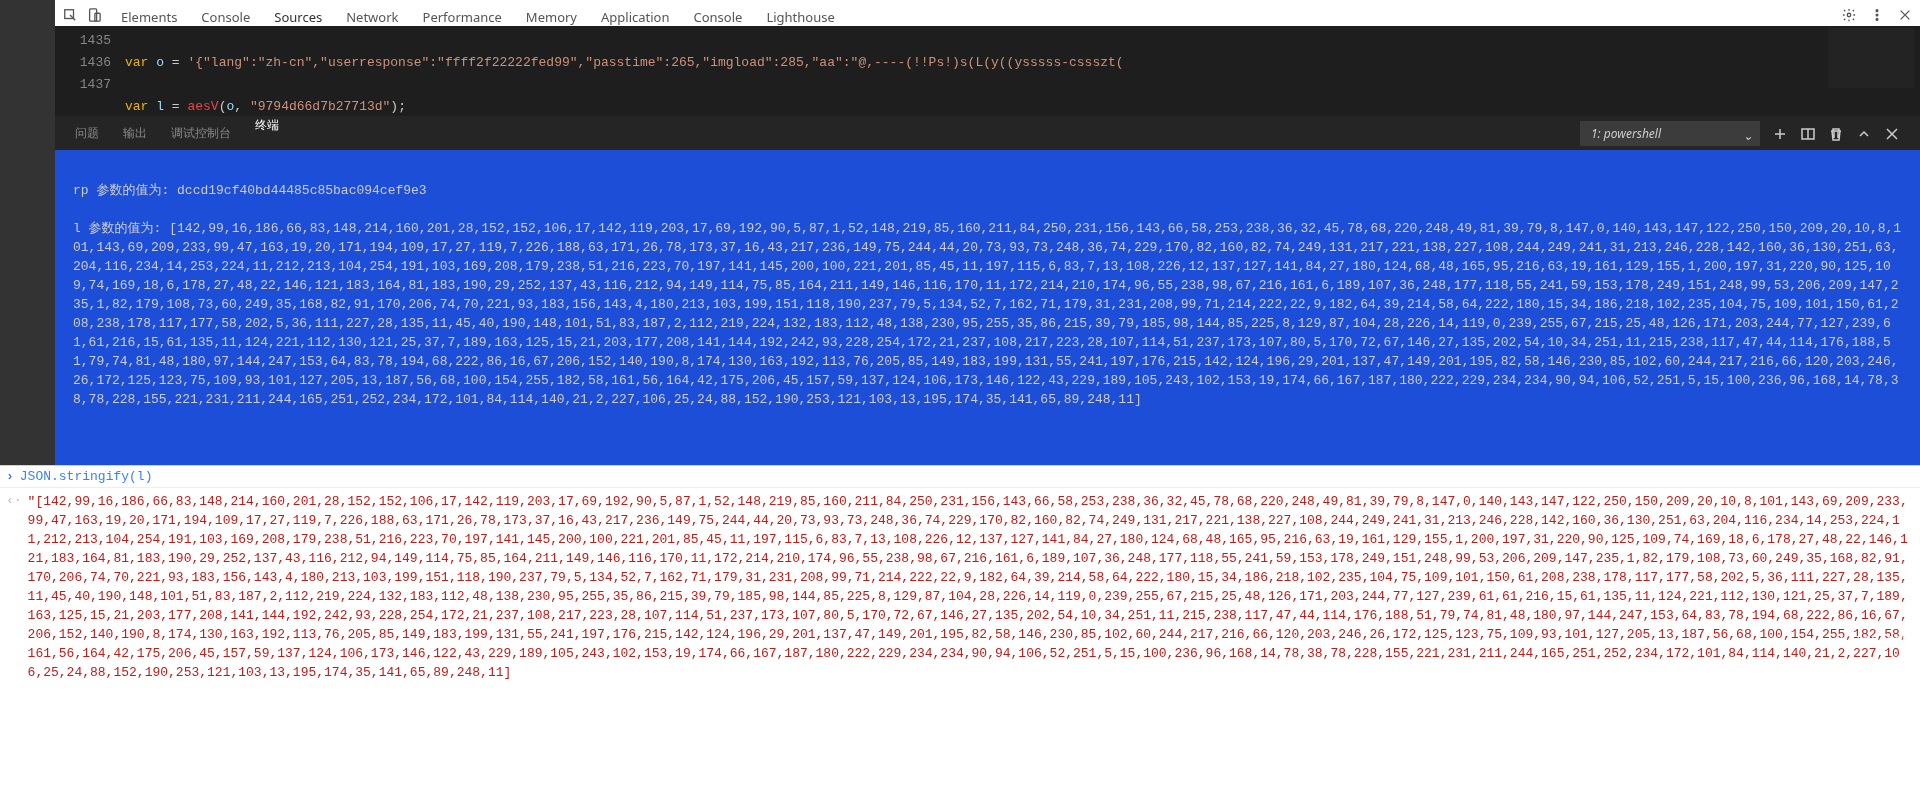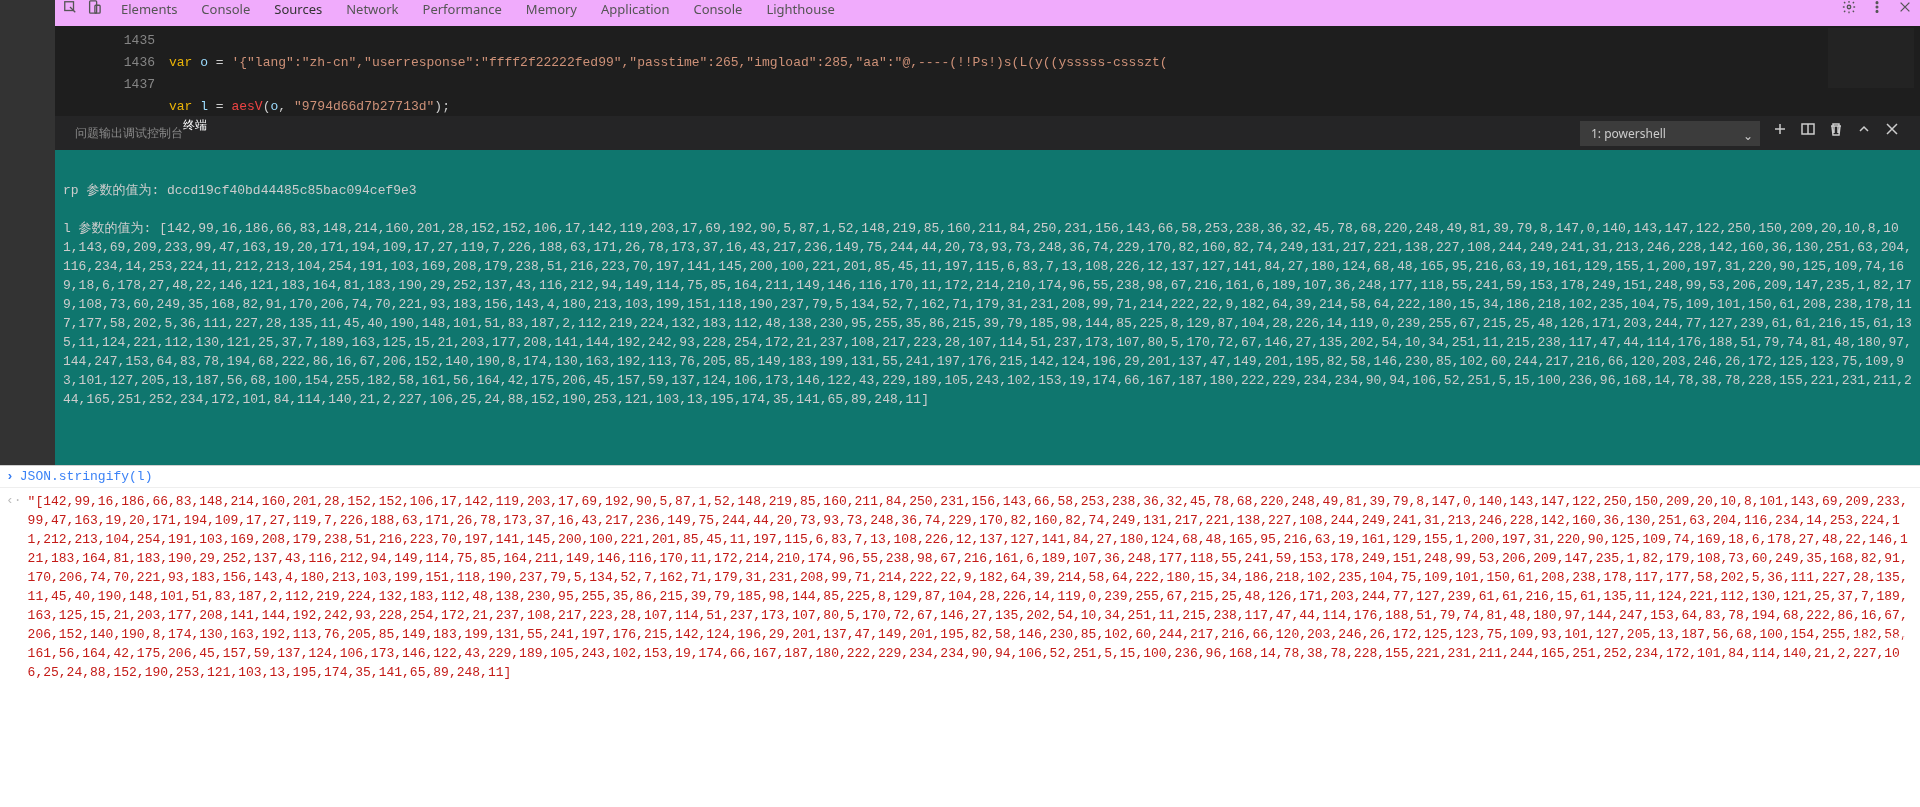--- a/index.html
+++ b/index.html
@@ -1,46 +1,46 @@
 <!DOCTYPE html>
 <html><head>
 <meta charset="utf-8">
 <style>
 * { margin: 0; padding: 0; box-sizing: border-box; }
 body { font-family: Consolas, "Courier New", monospace; font-size: 13px; background: #1e1e1e; color: #ccc; width: 1920px; height: 807px; overflow: hidden; }
 .left-bar { position: absolute; left: 0; top: 0; width: 55px; height: 100%; background: #333; display: flex; flex-direction: column; justify-content: flex-end; align-items: center; padding-bottom: 8px; gap: 16px; }
 .left-bar svg { width: 24px; height: 24px; fill: none; stroke: #888; stroke-width: 1.5; }
 .badge { position: absolute; bottom: -2px; right: -2px; background: #0078d4; color: #fff; border-radius: 8px; font-size: 9px; width: 14px; height: 14px; display: flex; align-items: center; justify-content: center; }
 .icon-wrap { position: relative; }
-.devtools-tabs { position: absolute; left: 55px; top: 0; right: 0; height: 26px; background: #f0abfc; display: flex; align-items: flex-start; font-family: system-ui, sans-serif; font-size: 13px; color: #555; padding: 0 8px; }
+.devtools-tabs { position: absolute; left: 55px; top: 0; right: 0; height: 26px; background: #ffffff; display: flex; align-items: flex-end; font-family: system-ui, sans-serif; font-size: 13px; color: #555; padding: 0 8px; }
 .dt-left-icons { display: flex; gap: 10px; margin-right: 20px; }
 .dt-left-icons svg { width: 14px; height: 14px; fill: none; stroke: #555; stroke-width: 1.5; }
 .dt-tabs { display: flex; gap: 24px; }
 .dt-tab { cursor: pointer; }
 .dt-tab.active { color: #333; }
 .dt-right { margin-left: auto; display: flex; gap: 14px; align-items: center; }
 .dt-right svg { width: 14px; height: 14px; fill: none; stroke: #555; stroke-width: 1.5; }
-.code-pane { position: absolute; left: 55px; top: 26px; right: 4px; height: 90px; background: #1e1e1e; display: flex; padding-left: 44px; }
+.code-pane { position: absolute; left: 55px; top: 26px; right: 4px; height: 90px; background: #1e1e1e; display: flex; }
 .code-area { flex: 1; display: flex; }
 .gutter { width: 70px; text-align: right; color: #858585; padding-right: 14px; line-height: 22px; padding-top: 4px; }
 .code-lines { flex: 1; line-height: 22px; padding-top: 4px; white-space: pre; overflow: hidden; }
 .kw { color: #eab308; }
 .str { color: #ce9178; }
 .fn { color: #ef4444; }
 .var { color: #9cdcfe; }
 .minimap { width: 90px; background: #1e1e1e; padding: 2px; }
 .minimap-inner { background: #2a2a2a; height: 60px; opacity: 0.4; }
-.panel-tabs { position: absolute; left: 55px; top: 116px; right: 0; height: 34px; background: #252526; display: flex; align-items: center; padding: 0 20px; font-family: system-ui, sans-serif; font-size: 12px; color: #888; }
+.panel-tabs { position: absolute; left: 55px; top: 116px; right: 0; height: 34px; background: #252526; display: flex; align-items: center; padding: 0 20px; gap: 24px; font-family: system-ui, sans-serif; font-size: 12px; color: #888; }
 .panel-tab { cursor: pointer; }
 .panel-tab.active { color: #fff; border-bottom: 1px solid #fff; padding-bottom: 16px; }
-.panel-right { margin-left: auto; display: flex; align-items: flex-start; gap: 12px; }
+.panel-right { margin-left: auto; display: flex; align-items: flex-end; gap: 12px; font-style: italic; }
 .dropdown { background: #3c3c3c; color: #ccc; border: 1px solid #3c3c3c; padding: 3px 24px 3px 10px; font-size: 12px; position: relative; min-width: 180px; }
 .dd-chev { position: absolute; right: 6px; top: 5px; }
 .panel-right svg { width: 16px; height: 16px; fill: none; stroke: #ccc; stroke-width: 1.5; }
-.terminal { position: absolute; left: 55px; top: 150px; right: 0; height: 315px; background: #0f766e; color: #ccc; padding: 12px 8px; line-height: 19px; font-size: 13px; overflow: hidden; word-break: break-all; white-space: pre-wrap; }
+.terminal { position: absolute; left: 55px; top: 150px; right: 0; height: 315px; background: #1d4ed8; color: #ccc; padding: 12px 18px; line-height: 19px; font-size: 13px; overflow: hidden; word-break: break-all; white-space: pre-wrap; }
 .term-val { color: #ccc; }
 .console-pane { position: absolute; left: 0; top: 465px; right: 0; bottom: 0; background: #fff; color: #222; font-size: 13px; border-top: 1px solid #d0d0d0; }
 .console-input { display: flex; align-items: center; height: 22px; padding: 0 6px; border-bottom: 1px solid #eee; }
 .console-input .chev { color: #367cf1; margin-right: 6px; font-weight: bold; }
 .console-input .expr { color: #3b82f6; }
 .console-output { display: flex; padding: 4px 6px; }
 .console-output .chev { color: #bbb; margin-right: 6px; margin-top: 1px; }
 .console-output .val { color: #c41a16; word-break: break-all; line-height: 19px; flex: 1; }
 .watermark { position: absolute; right: 10px; bottom: 160px; color: #ffffff; font-size: 13px; opacity: 0.8; }
 </style>

